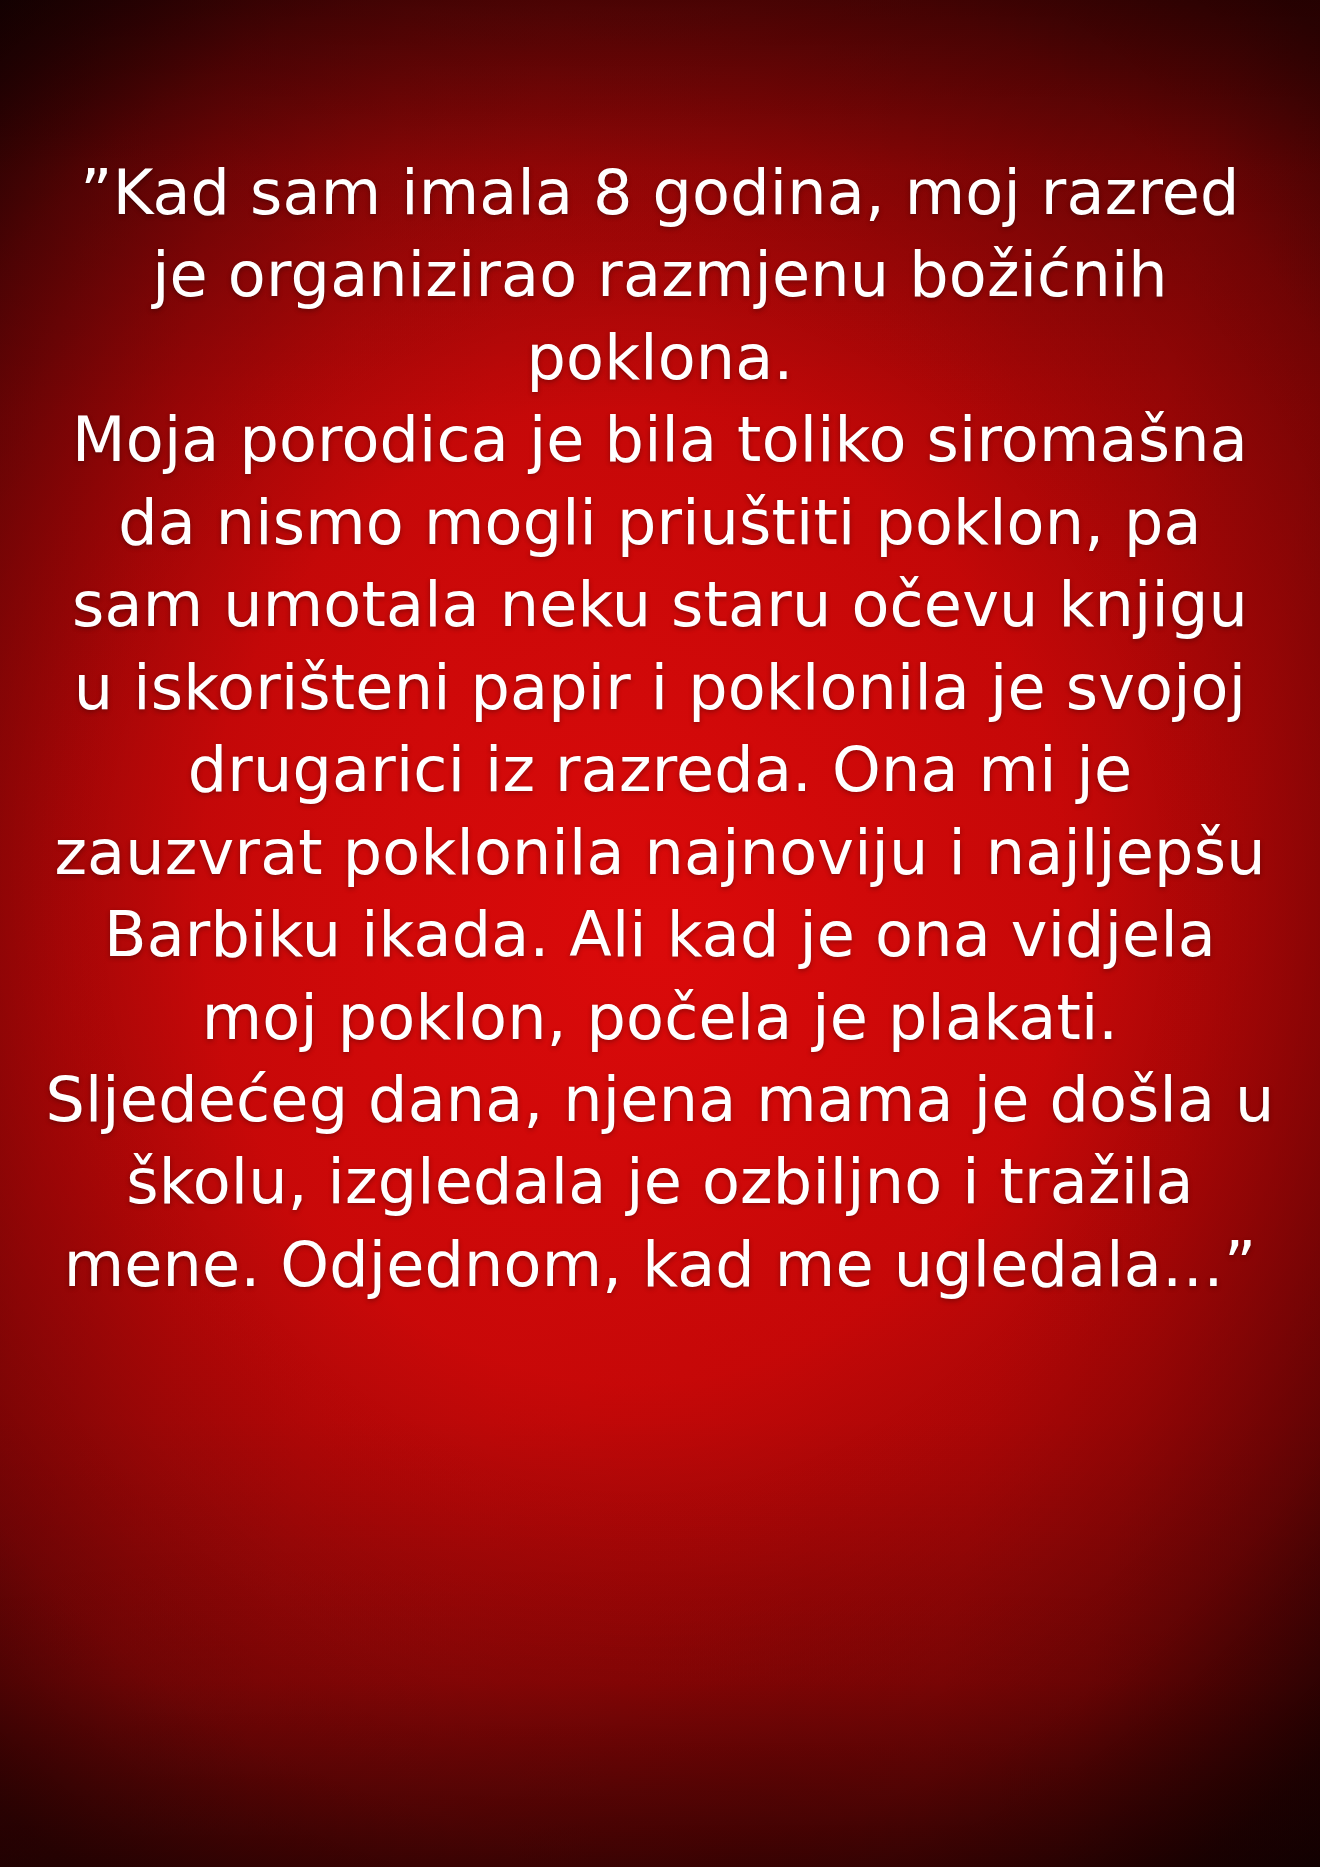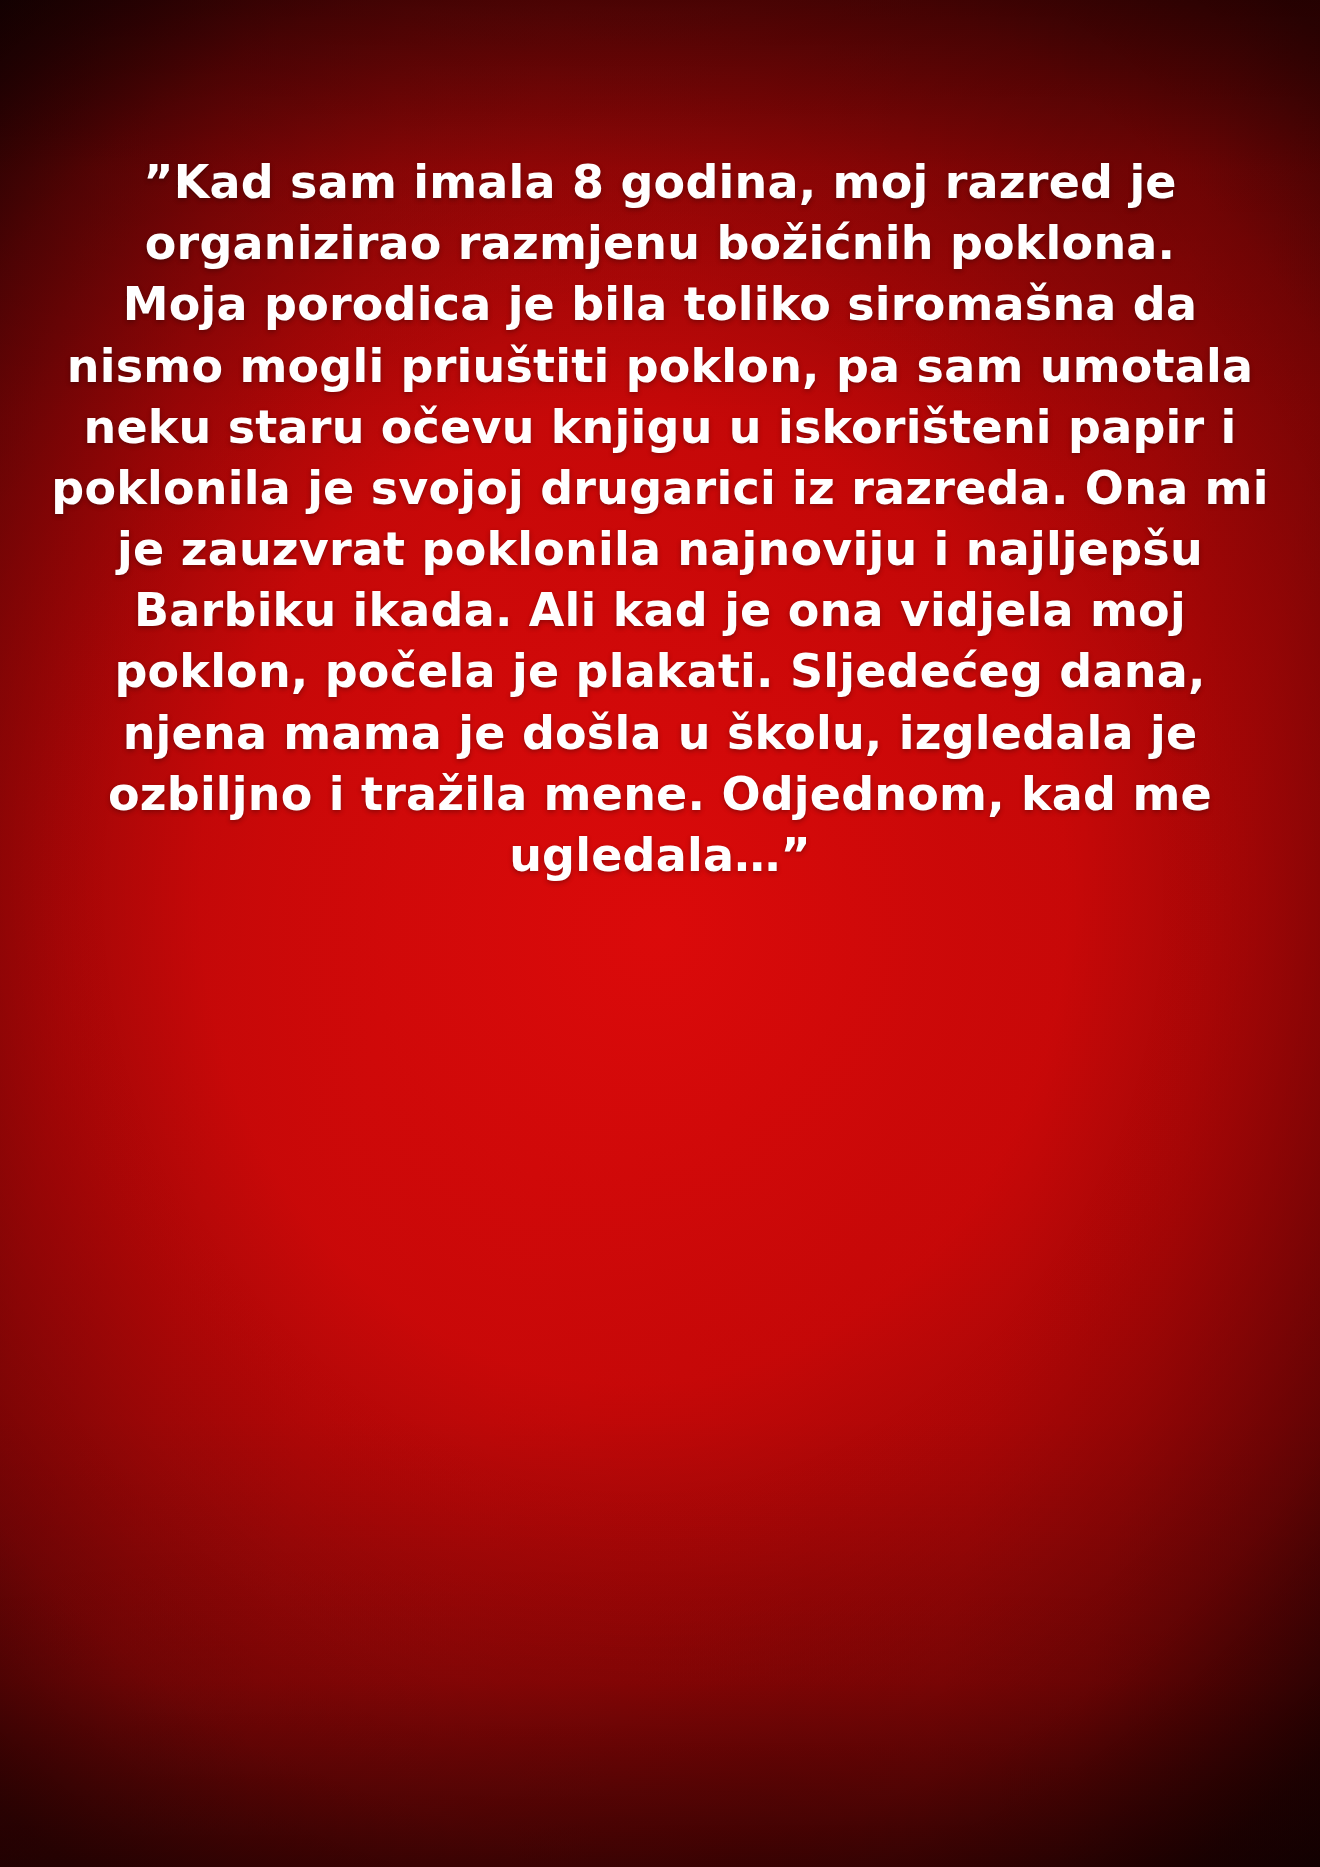--- a/index.html
+++ b/index.html
@@ -63,23 +63,23 @@
 
   #quote-block {
     position: absolute;
     left: 0;
     right: 0;
     top: 152px;
     padding: 0 44px;
     z-index: 3;
     text-align: center;
     color: #ffffff;
-    font-size: 46px;
+    font-size: 62px;
     line-height: 1.33;
-    font-weight: 700;
+    font-weight: 400;
     letter-spacing: 0.2px;
     white-space: pre-line;
     text-rendering: optimizeLegibility;
     text-shadow: 0 2px 5px rgba(0,0,0,0.30);
   }
 </style>
 </head>
 <body>
 
 <div id="poster">

